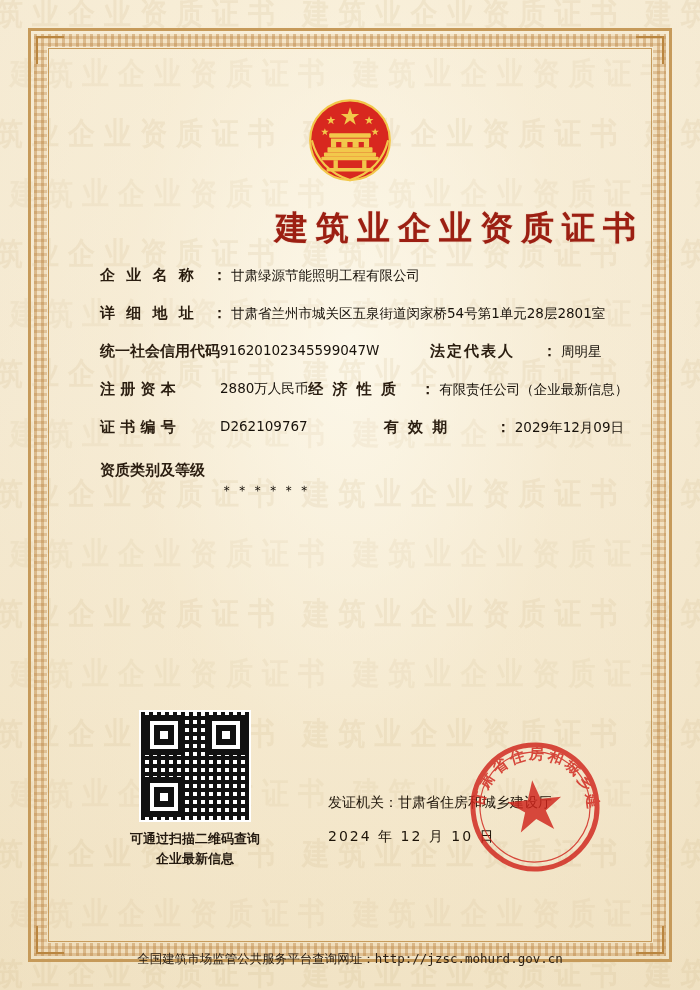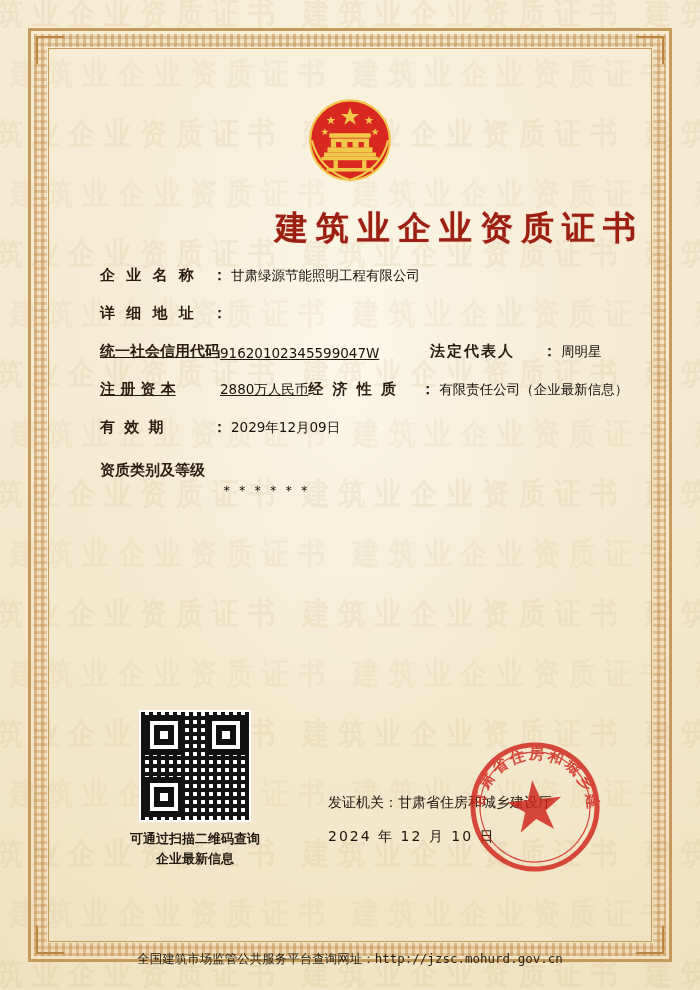--- a/index.html
+++ b/index.html
@@ -136,21 +136,21 @@
   }
   .label.w1 { width: 112px; letter-spacing: 3px; }
   .label.w2 { width: 120px; letter-spacing: 0px; }
   .colon { margin: 0 4px 0 0; }
   .value {
     font-family: "DejaVu Sans", sans-serif;
     font-size: 13.5px;
     color: #17110a;
     white-space: nowrap;
   }
-  .cell-left { display: flex; align-items: flex-end; width: 330px; text-decoration: underline; }
+  .cell-left { display: flex; align-items: flex-start; width: 330px; }
   .cell-right { display: flex; align-items: flex-end; }
   .label.r { width: 112px; letter-spacing: 2px; }
 
   .multi-value {
     font-family: "DejaVu Sans", sans-serif;
     font-size: 13.5px;
     color: #17110a;
     line-height: 1.45;
   }
   .stars { letter-spacing: 2px; }
@@ -317,20 +317,21 @@
 
       <div class="row">
         <span class="label w1">企 业 名 称</span>
         <span class="colon label">：</span>
         <span class="value">甘肃绿源节能照明工程有限公司</span>
       </div>
 
       <div class="row">
         <span class="label w1">详 细 地 址</span>
         <span class="colon label">：</span>
+        <span class="value">甘肃省兰州市城关区五泉街道闵家桥54号第1单元28层2801室</span>
       </div>
 
       <div class="row">
         <span class="cell-left">
           <span class="label w2">统一社会信用代码</span>
           <span class="value">91620102345599047W</span>
         </span>
         <span class="cell-right">
           <span class="label r">法定代表人</span>
           <span class="colon label">：</span>
@@ -344,20 +345,24 @@
           <span class="value">2880万人民币</span>
         </span>
         <span class="cell-right">
           <span class="label r">经 济 性 质</span>
           <span class="colon label">：</span>
           <span class="value">有限责任公司（企业最新信息）</span>
         </span>
       </div>
 
       <div class="row">
+        <span class="cell-left">
+          <span class="label w2">证 书 编 号</span>
+          <span class="value">D262109767</span>
+        </span>
         <span class="cell-right">
           <span class="label r">有 效 期</span>
           <span class="colon label">：</span>
           <span class="value">2029年12月09日</span>
         </span>
       </div>
 
       <div class="row" style="align-items:flex-start; margin-top:24px;">
         <span class="label w2">资质类别及等级</span>
         <span class="multi-value">

